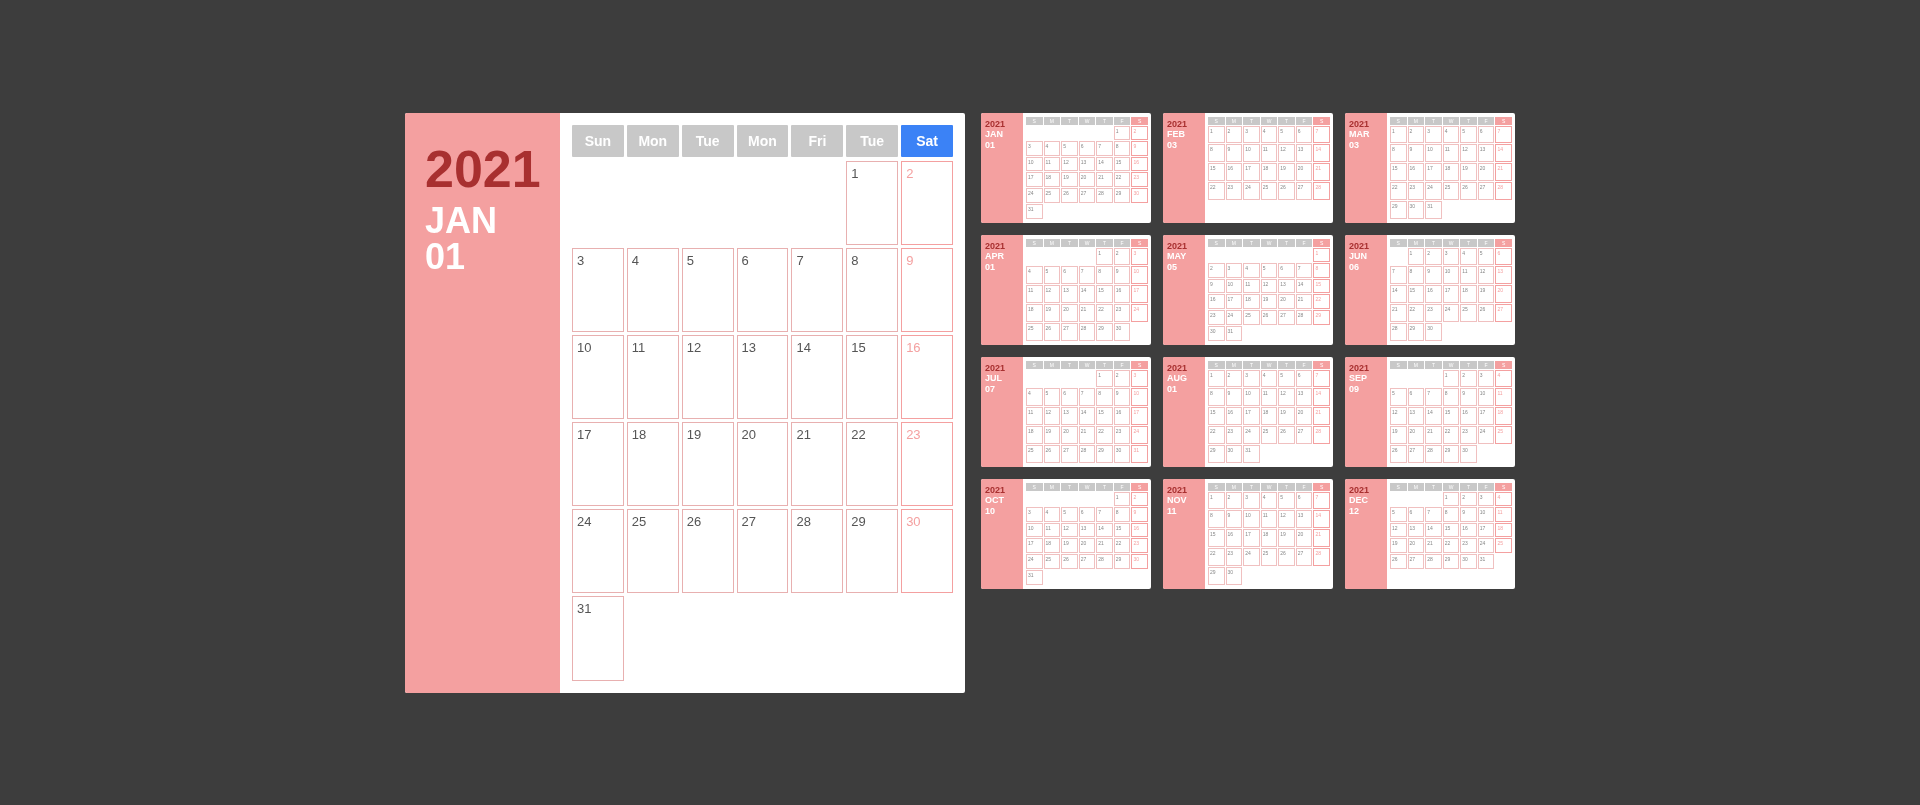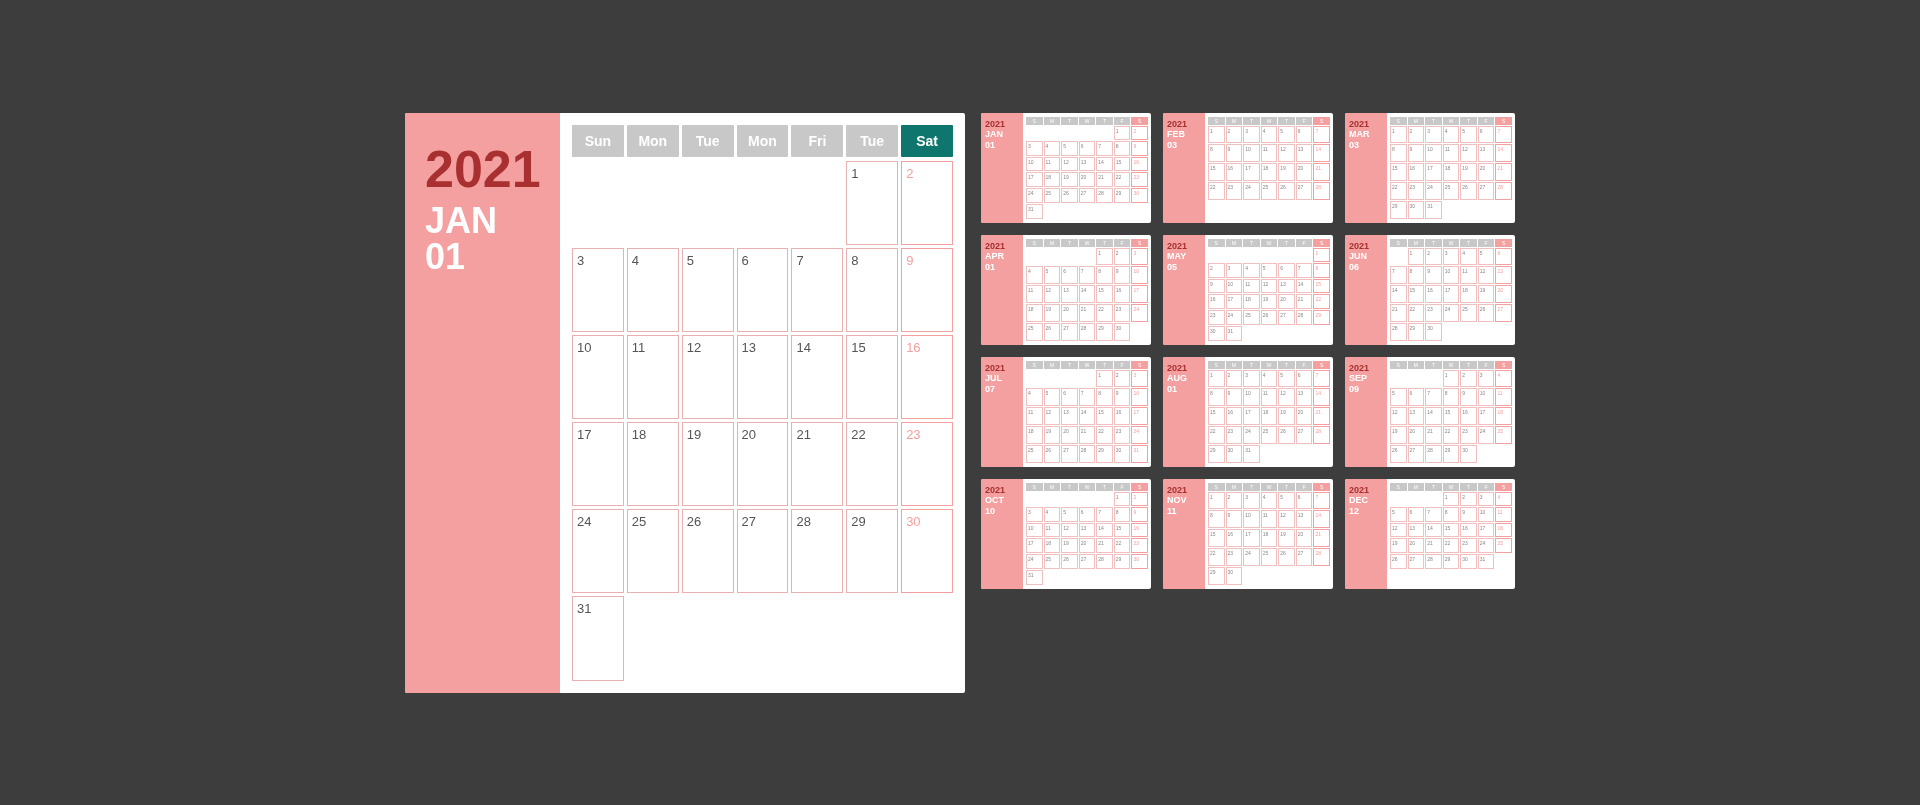--- a/index.html
+++ b/index.html
@@ -79,21 +79,21 @@
       background: #c8c8c8;
       color: white;
       text-align: center;
       padding: 8px 4px;
       font-size: 14px;
       font-weight: bold;
       border-radius: 1px;
     }
 
     .day-header.saturday {
-      background: #0f766e;
+      background: #3b82f6;
     }
 
     .days-grid {
       display: grid;
       grid-template-columns: repeat(7, 1fr);
       gap: 3px;
       flex: 1;
     }
 
     .day-cell {

